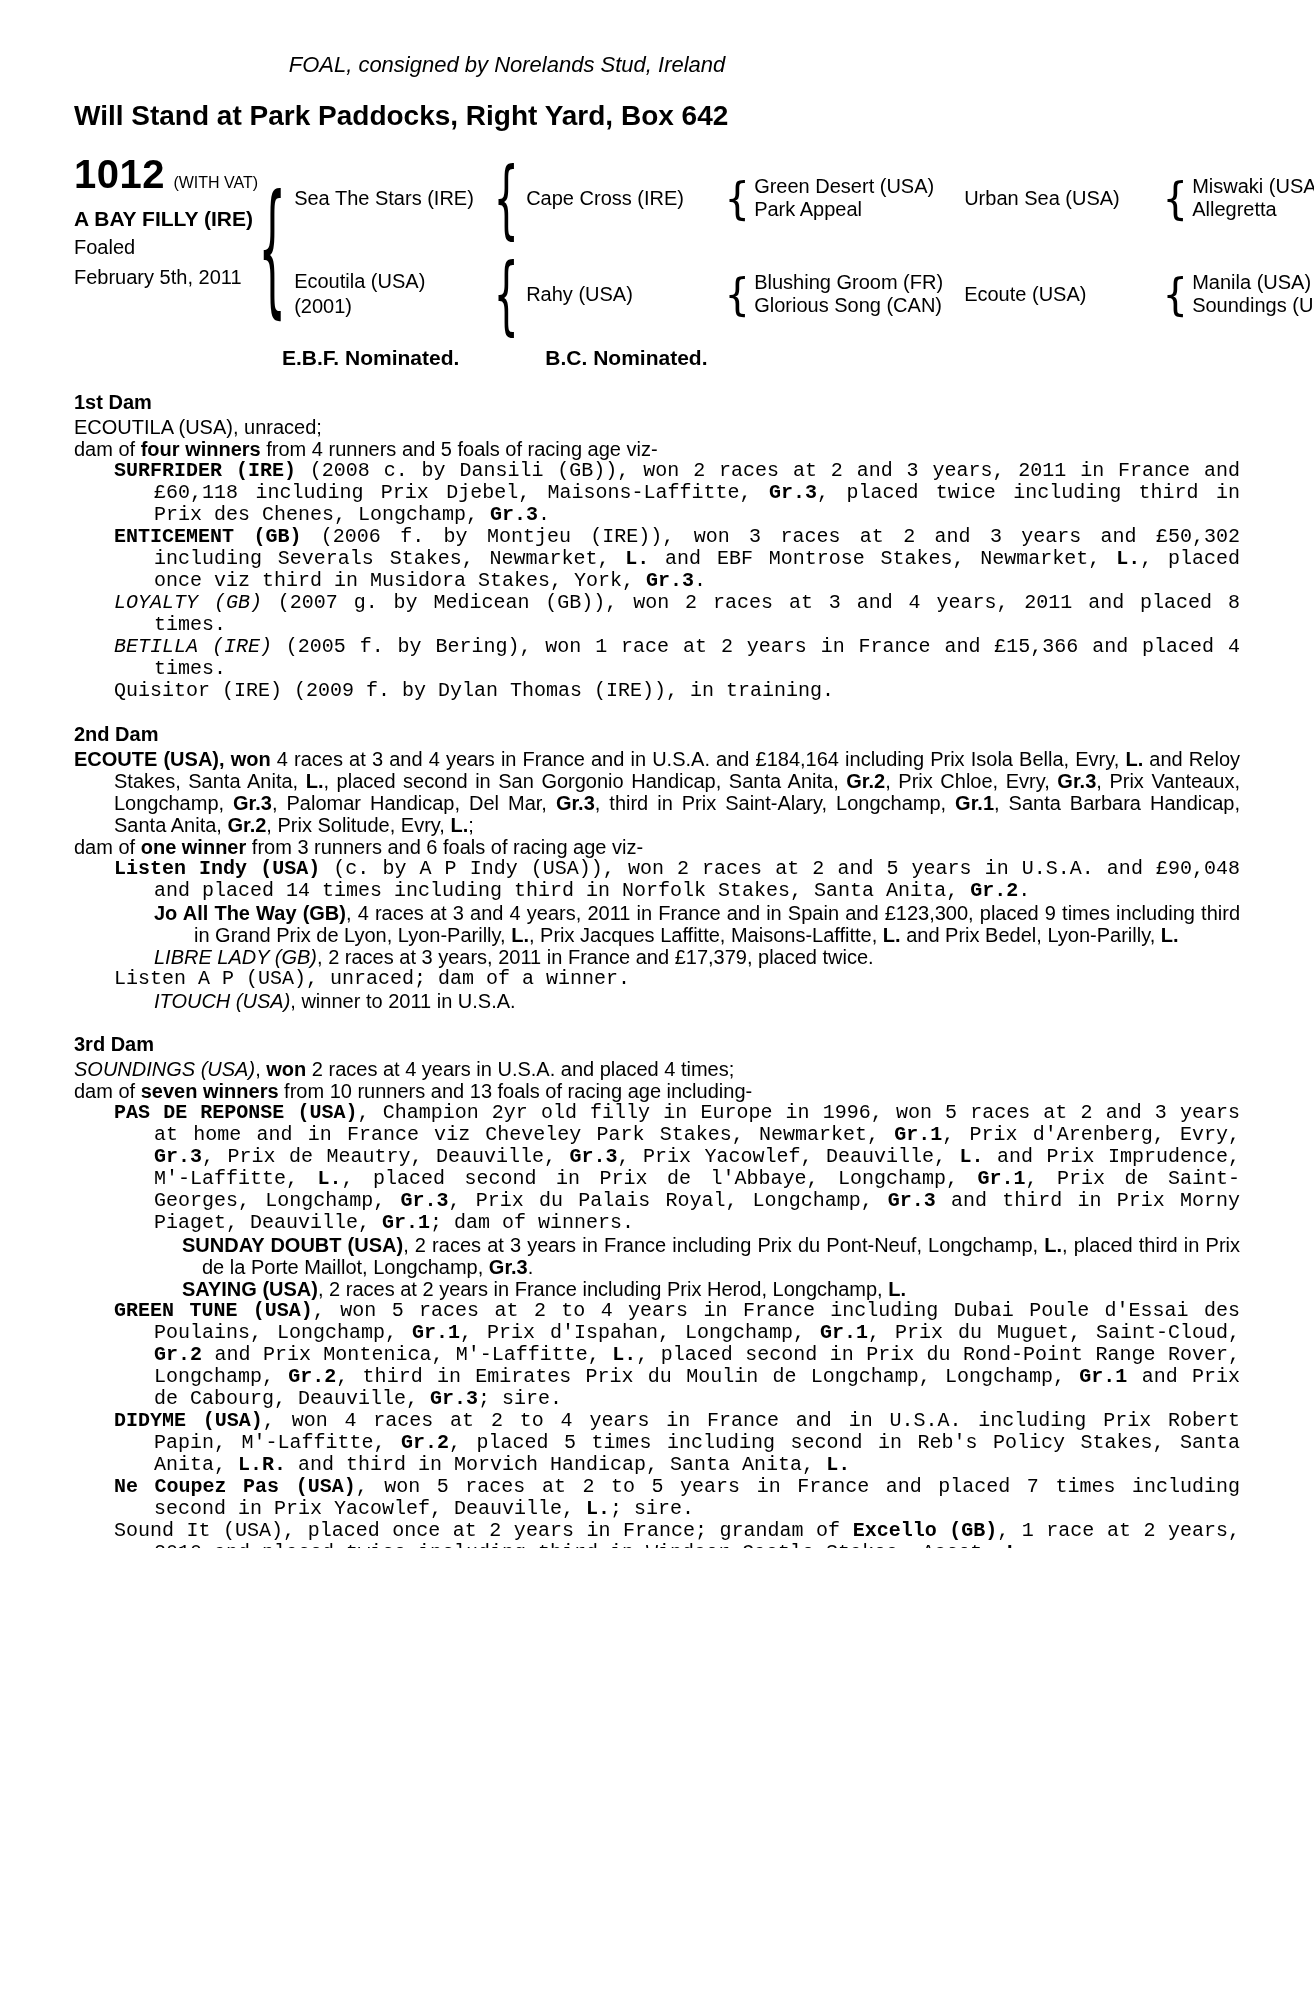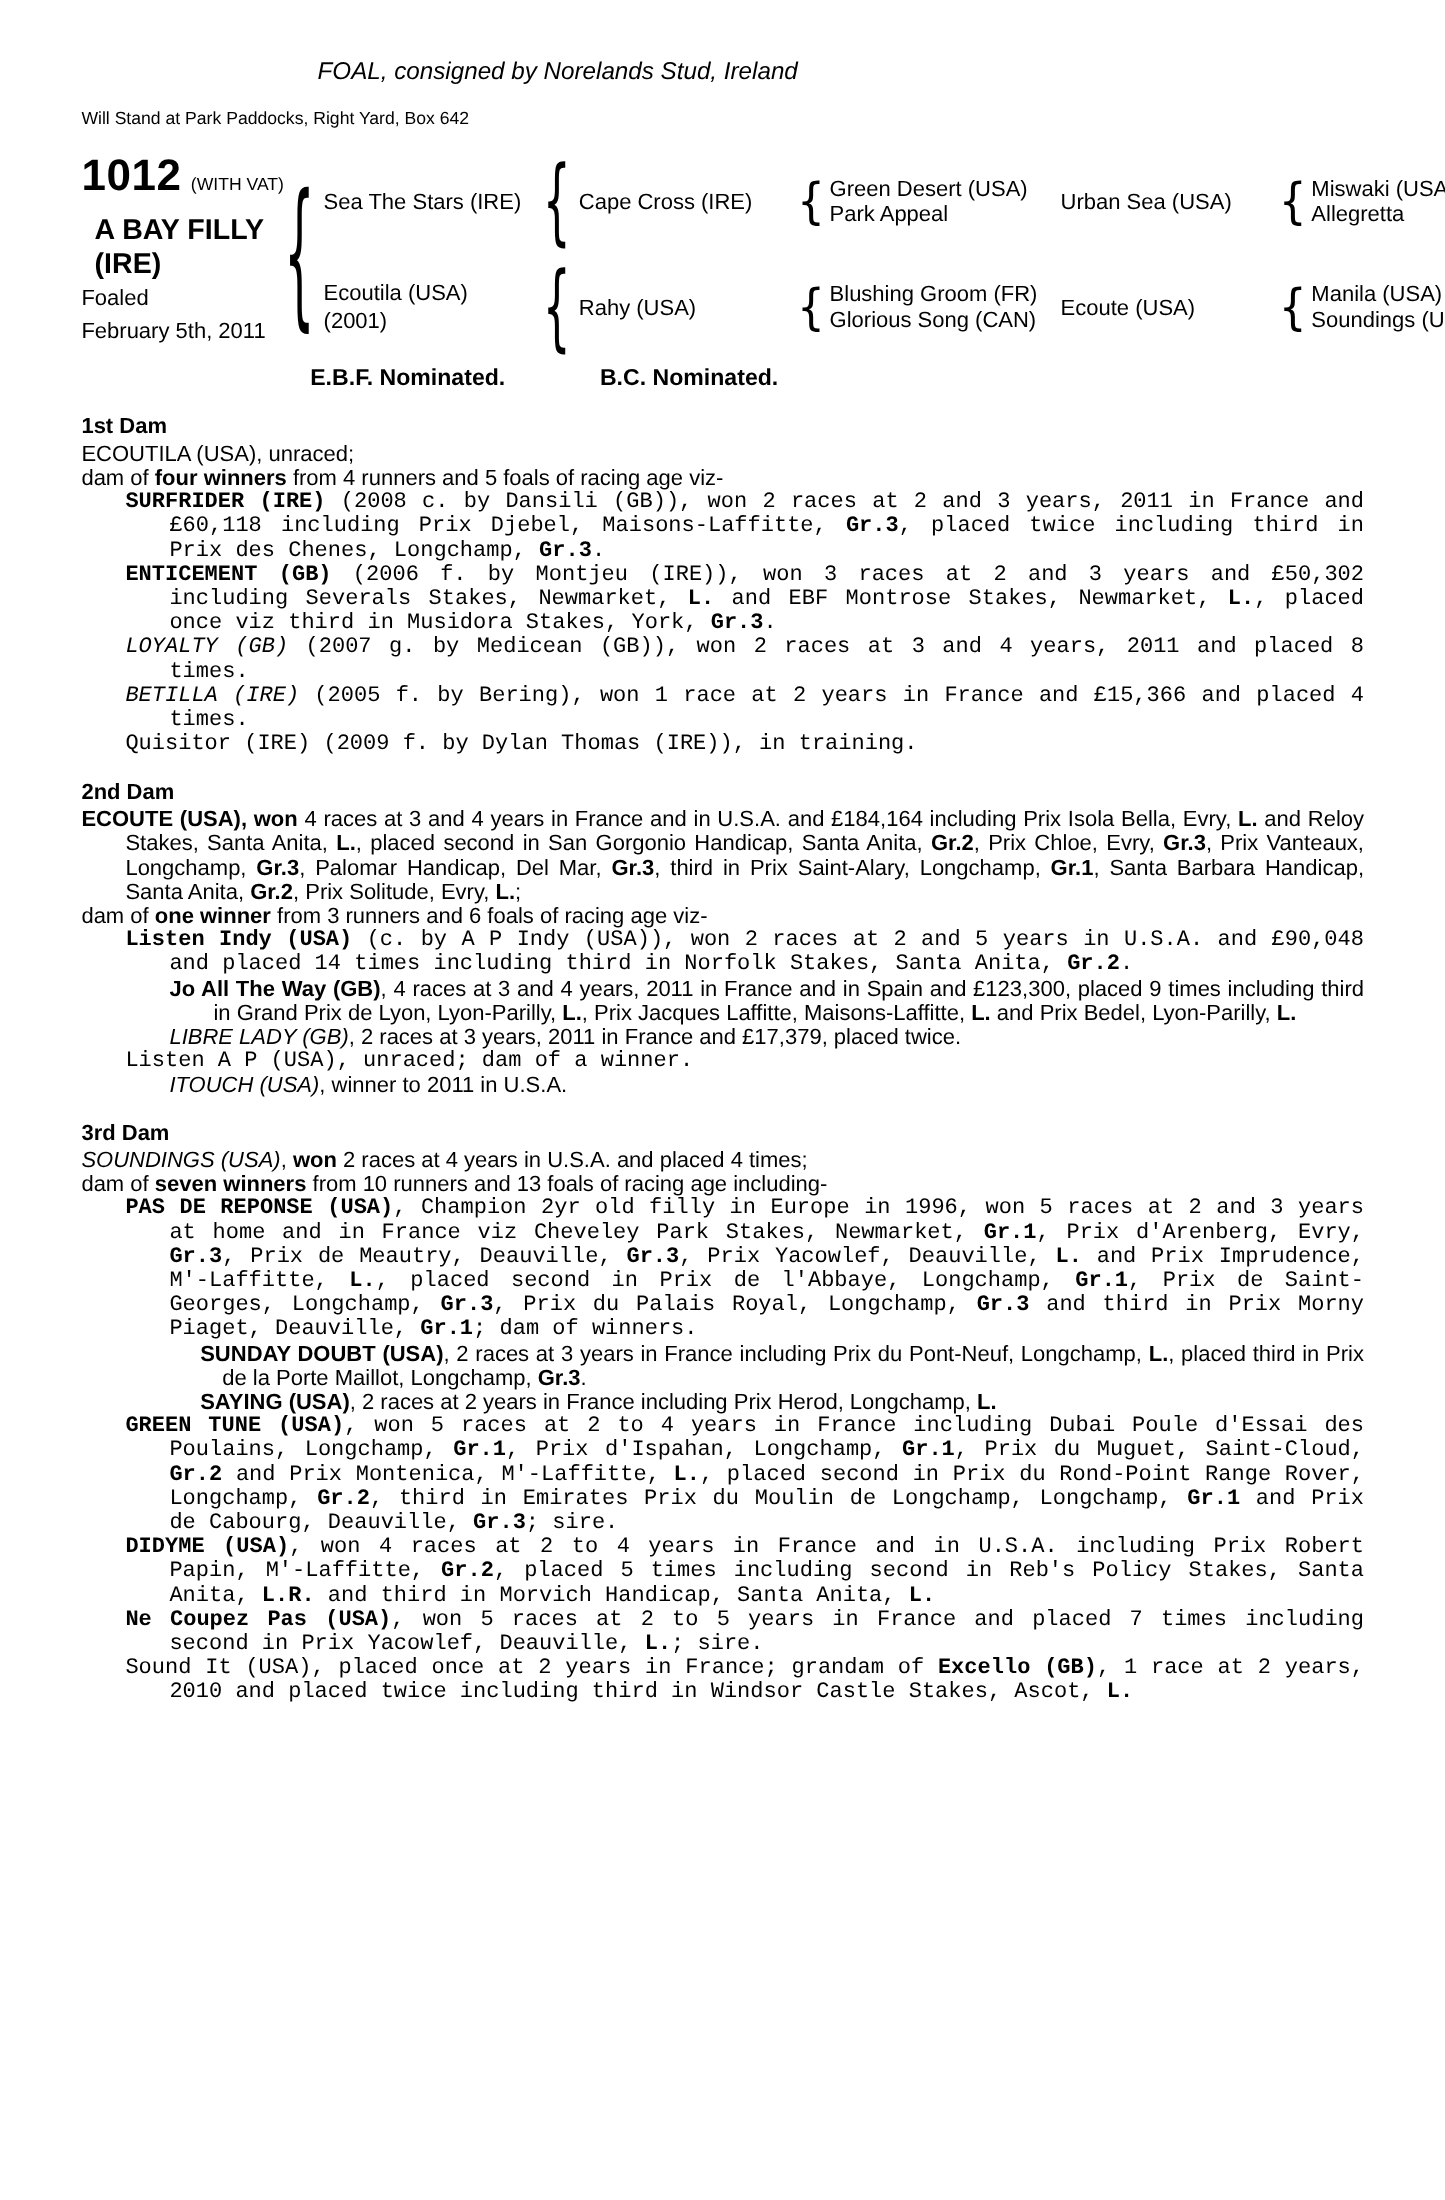--- a/index.html
+++ b/index.html
@@ -8,29 +8,29 @@
     width:1314px; height:2000px;
     font-family:"Liberation Sans","DejaVu Sans",sans-serif;
     color:#000;
   }
   .page { width:1314px; height:1548px; padding:52px 74px 0 74px; overflow:hidden; }
 
   .consignor {
     text-align:center; font-style:italic; font-size:22px;
     margin-right:300px; margin-bottom:22px;
   }
-  .stand-line { font-weight:normal; font-size:16px; margin-bottom:18px; }
+  .stand-line { font-weight:bold; font-size:28px; margin-bottom:18px; }
 
   
   .pedigree { display:flex; align-items:center; }
   .lot-col { width:226px; align-self:flex-start; padding-top:2px; }
   .lot-line { white-space:nowrap; }
   .lot-number { font-size:40px; font-weight:bold; letter-spacing:.5px; }
   .vat { font-size:16px; margin-left:4px; }
-  .lot-desc { font-weight:bold; font-size:26px; margin-top:10px;margin-left:12px; }
+  .lot-desc { font-weight:bold; font-size:21px; margin-top:10px; }
   .foaled { font-size:20px; margin-top:5px; }
   .foaled-date { font-size:20px; margin-top:7px; }
 
   .gen-wrap { display:flex; flex-direction:column; }
   .half { display:flex; align-items:center; height:96px; }
   .g1cell { width:200px; font-size:20px; }
   .g1cell .yr { margin-top:2px; }
   .g2col { display:flex; flex-direction:row; }
   .g2unit { display:flex; align-items:center; height:48px; }
   .g2name { width:200px; font-size:20px; }

